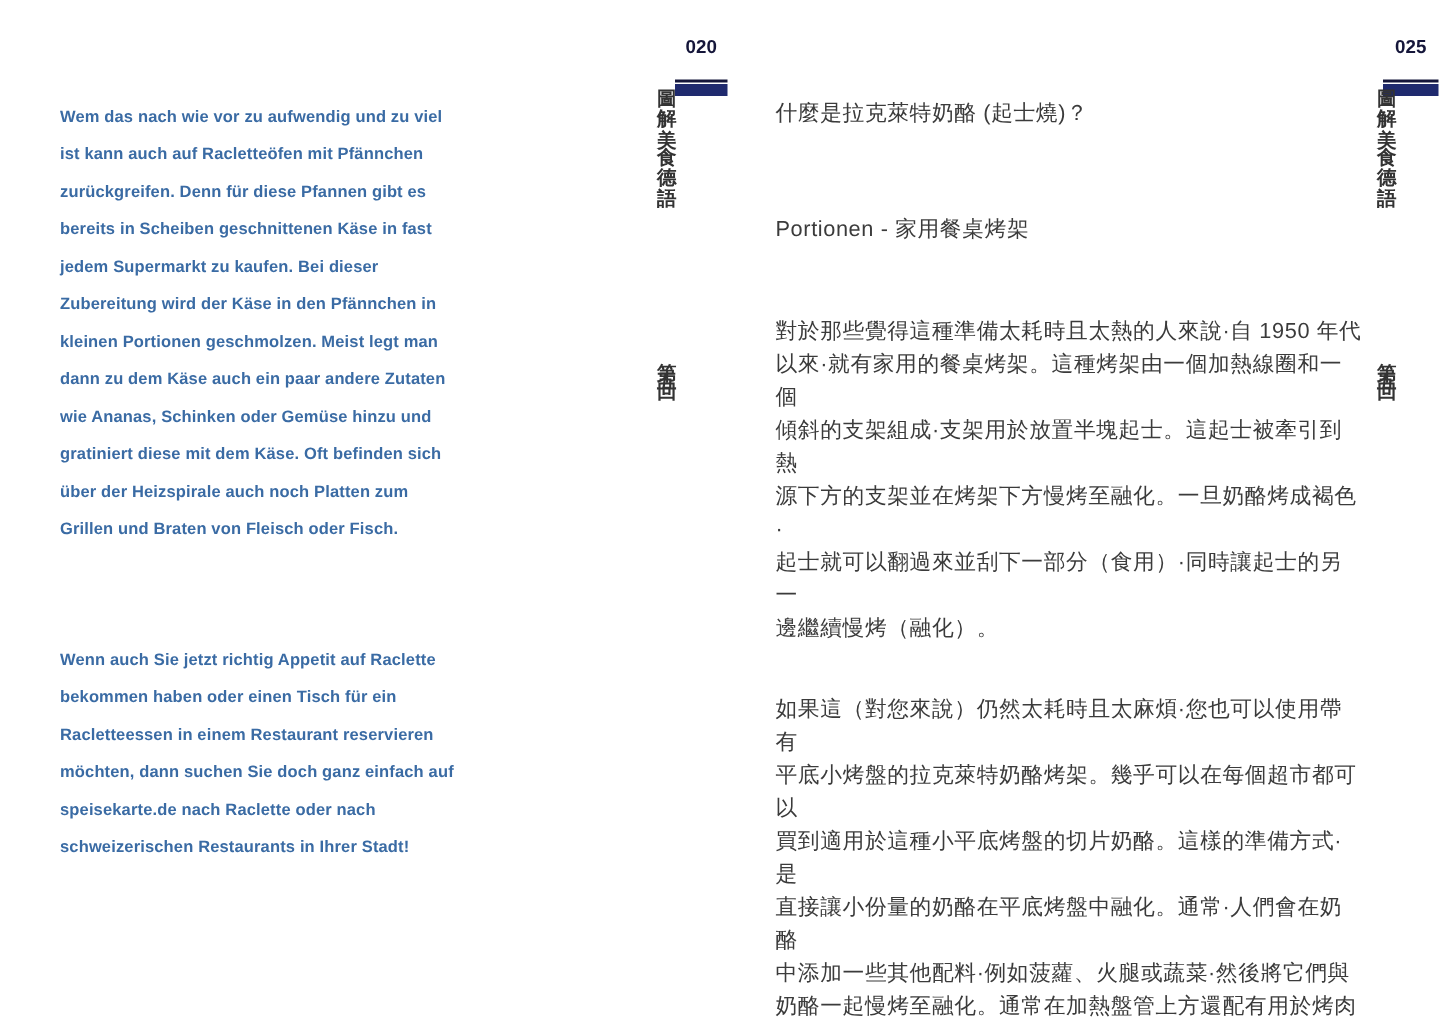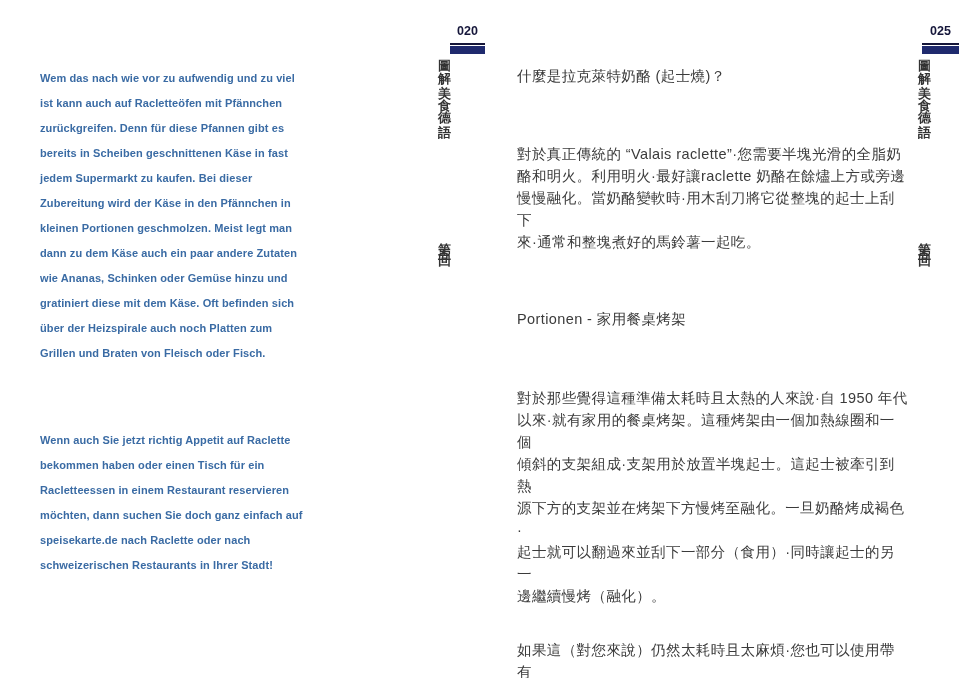--- a/index.html
+++ b/index.html
@@ -18,31 +18,31 @@
 
   
   .chinese-body {
     position: absolute; left: 517px; top: 43px; width: 392px;
     color: #3b3b3b; font-size: 14.5px; line-height: 22px;
     white-space: pre-line; letter-spacing: 0.4px;
   }
   .chinese-body .zh-h1 { margin-top: 0; }
   .chinese-body .zh-p1 { margin-top: 34px; }
   .chinese-body .zh-h2 { margin-top: 33px; }
-  .chinese-body .zh-p2 { margin-top: 35px; }
+  .chinese-body .zh-p2 { margin-top: 24px; }
   .chinese-body .zh-p3 { margin-top: 10px; }
 
   
   .pagenum-block { position: absolute; top: 24px; }
   .pagenum-block.left  { left: 450px; width: 35px; }
   .pagenum-block.right { left: 922px; width: 37px; }
   .pagenum {
     display: block; text-align: center;
     font-size: 12.5px; font-weight: bold; color: #15163a;
-    padding-bottom: 5px; border-bottom: 2px solid #15163a;
+    padding-bottom: 15px; border-bottom: 2px solid #15163a;
     font-family: "Liberation Sans", sans-serif;
   }
   .accent-bar { height: 8px; margin-top: 1px; background: #1f2a6e; width: 100%; }
 
   
   .vtext {
     position: absolute; width: 17px;
     writing-mode: vertical-rl; text-orientation: upright;
     color: #333333; font-weight: 600;
     font-family: "Liberation Sans", sans-serif;
@@ -86,24 +86,20 @@
     </header>
 
     <div class="vtext vtitle on-left">圖解美食德語</div>
     <div class="vtext vchapter on-left">第五回</div>
   </section>
 
   <section>
 
     <div class="chinese-body">
       <p class="zh-h1">什麼是拉克萊特奶酪 (起士燒)？</p>
-      <p class="zh-p1">對於真正傳統的 “Valais raclette”·您需要半塊光滑的全脂奶
-酪和明火。利用明火·最好讓raclette 奶酪在餘燼上方或旁邊
-慢慢融化。當奶酪變軟時·用木刮刀將它從整塊的起士上刮下
-來·通常和整塊煮好的馬鈴薯一起吃。</p>
       <p class="zh-h2">Portionen - 家用餐桌烤架</p>
       <p class="zh-p2">對於那些覺得這種準備太耗時且太熱的人來說·自 1950 年代
 以來·就有家用的餐桌烤架。這種烤架由一個加熱線圈和一個
 傾斜的支架組成·支架用於放置半塊起士。這起士被牽引到熱
 源下方的支架並在烤架下方慢烤至融化。一旦奶酪烤成褐色·
 起士就可以翻過來並刮下一部分（食用）·同時讓起士的另一
 邊繼續慢烤（融化）。</p>
       <p class="zh-p3">如果這（對您來說）仍然太耗時且太麻煩·您也可以使用帶有
 平底小烤盤的拉克萊特奶酪烤架。幾乎可以在每個超市都可以
 買到適用於這種小平底烤盤的切片奶酪。這樣的準備方式·是

